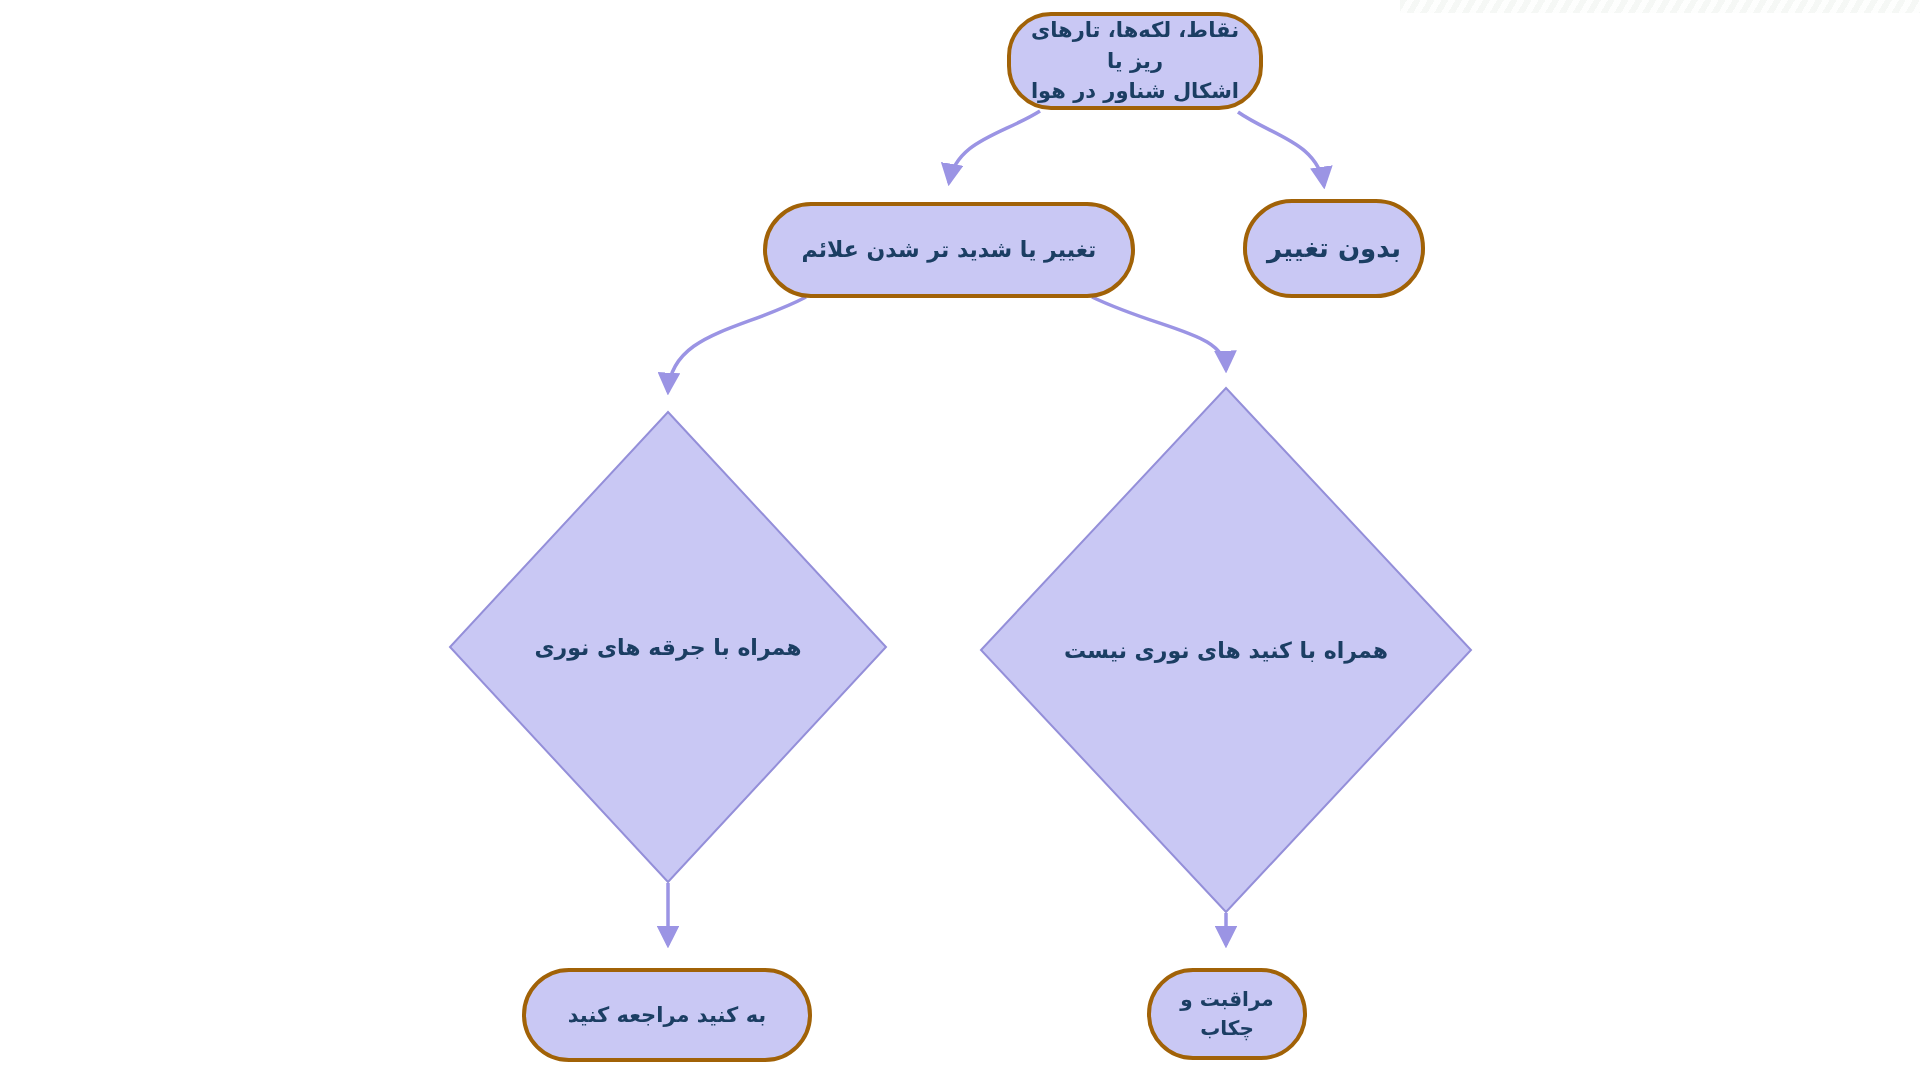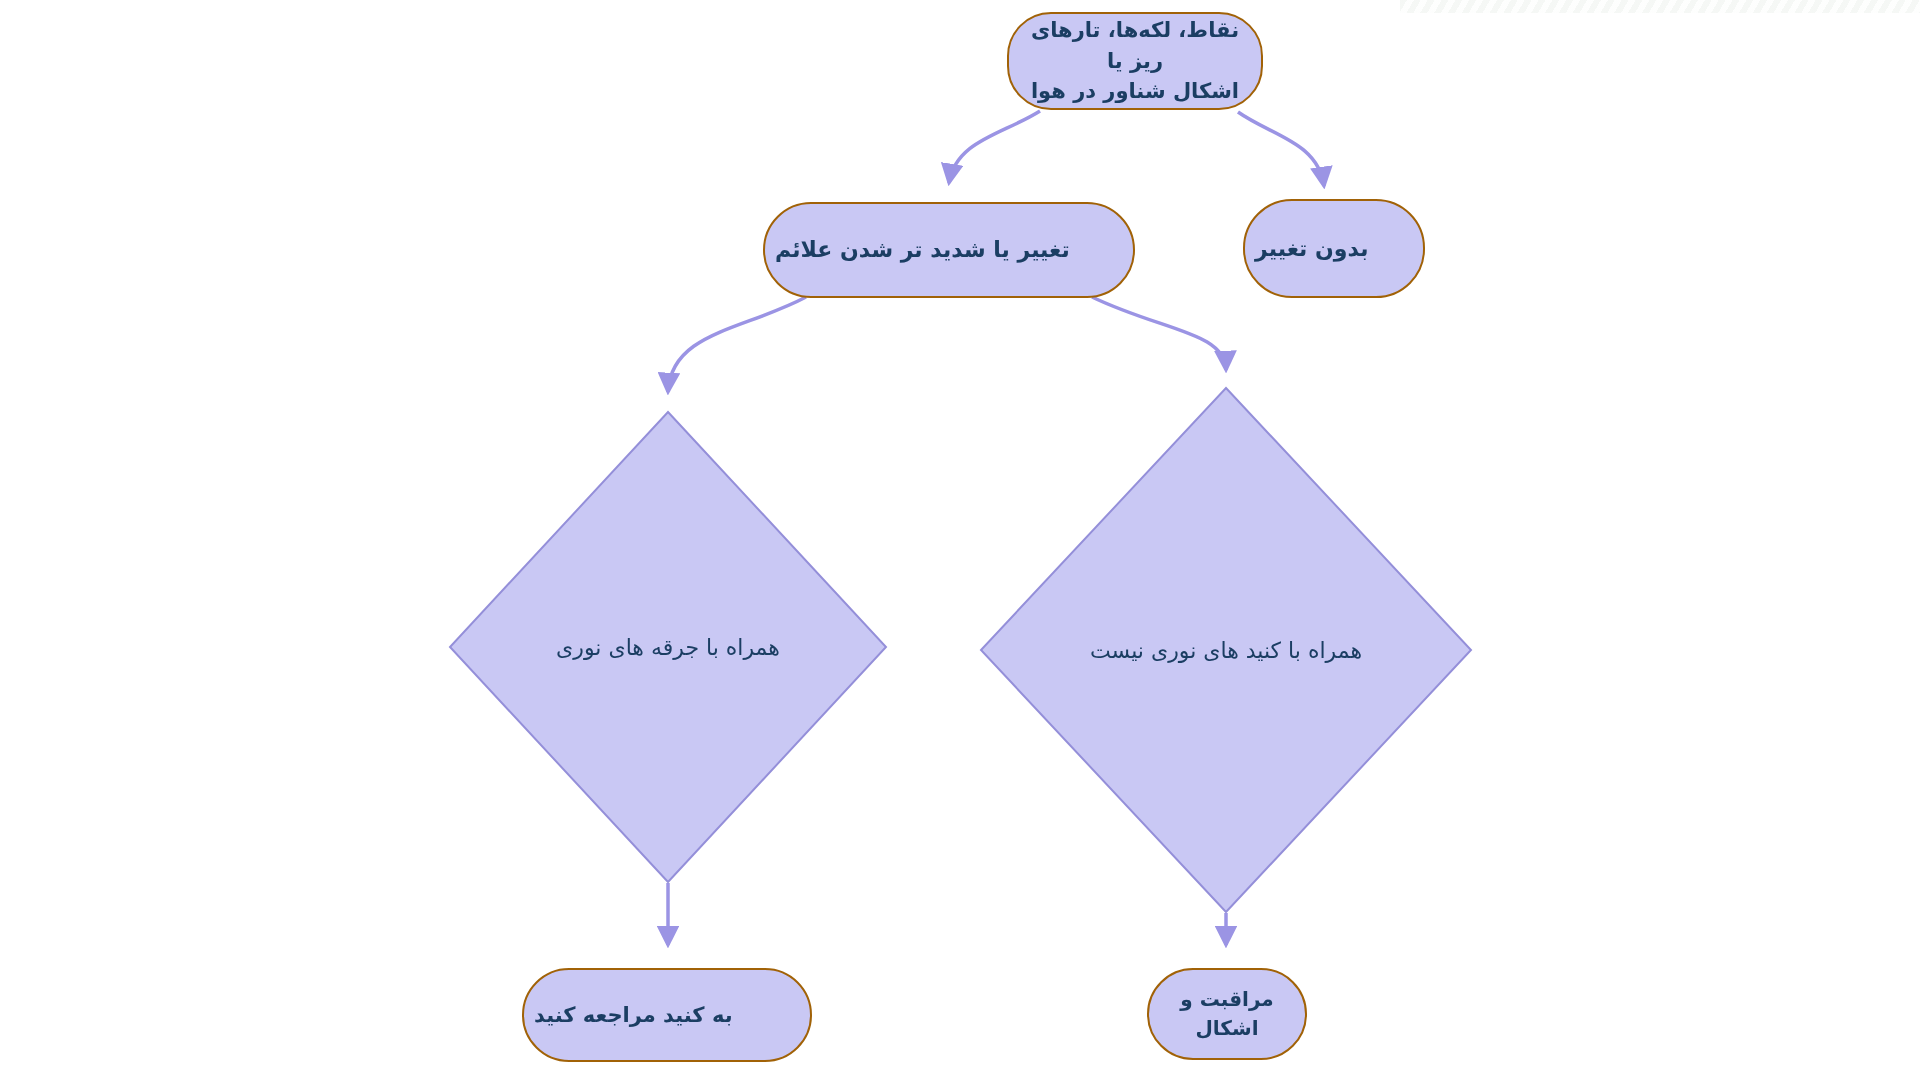--- a/index.html
+++ b/index.html
@@ -18,48 +18,48 @@
   .edges-layer {
     position: absolute;
     left: 0; top: 0;
     width: 1920px;
     height: 1083px;
   }
   .node {
     position: absolute;
     display: flex;
     align-items: center;
-    justify-content: flex-start;
+    justify-content: center;
     box-sizing: border-box;
     background: #c9c8f4;
-    border: 2px solid #a16207;
+    border: 4px solid #a16207;
     color: #1b3e63;
     font-weight: bold;
     text-align: center;
   }
   .node .label {
     direction: rtl;
     white-space: pre-line;
     line-height: 1.45;
     padding: 0 10px;
   }
   .diamond-label {
     position: absolute;
     display: flex;
     align-items: center;
     justify-content: center;
     color: #1b3e63;
-    font-weight: normal;
+    font-weight: bold;
     text-align: center;
   }
   .diamond-label .label { direction: rtl; }
 
   .node-root        { left:1007px; top:12px;  width:256px; height:98px; border-radius:44px; font-size:21px; }
   .node-changed     { left:763px;  top:202px; width:372px; height:96px; border-radius:48px; font-size:22px; }
-  .node-no-change   { left:1243px; top:199px; width:182px; height:99px; border-radius:49px; font-size:22px; }
+  .node-no-change   { left:1243px; top:199px; width:182px; height:99px; border-radius:49px; font-size:26px; }
   .node-see-doctor  { left:522px;  top:968px; width:290px; height:94px; border-radius:47px; font-size:21px; }
   .node-care-checkup{ left:1147px; top:968px; width:160px; height:92px; border-radius:46px; font-size:20px; }
 
   .label-with-flashes    { left:518px;  top:617px; width:300px; height:60px; font-size:22px; }
   .label-without-flashes { left:1046px; top:620px; width:360px; height:60px; font-size:22px; }
 
   .top-edge-texture {
     position: absolute;
     left: 1400px; top: 0;
     width: 520px; height: 13px;
@@ -103,21 +103,21 @@
 
   <div class="node node-no-change">
     <span class="label" dir="rtl">بدون تغییر</span>
   </div>
 
   <div class="node node-see-doctor">
     <span class="label" dir="rtl">به کنید مراجعه کنید</span>
   </div>
 
   <div class="node node-care-checkup">
-    <span class="label" dir="rtl">مراقبت و اشکال</span>
+    <span class="label" dir="rtl">مراقبت و چکاب</span>
   </div>
 
   <div class="diamond-label label-with-flashes">
     <span class="label" dir="rtl">همراه با جرقه های نوری</span>
   </div>
 
   <div class="diamond-label label-without-flashes">
     <span class="label" dir="rtl">همراه با کنید های نوری نیست</span>
   </div>
 

